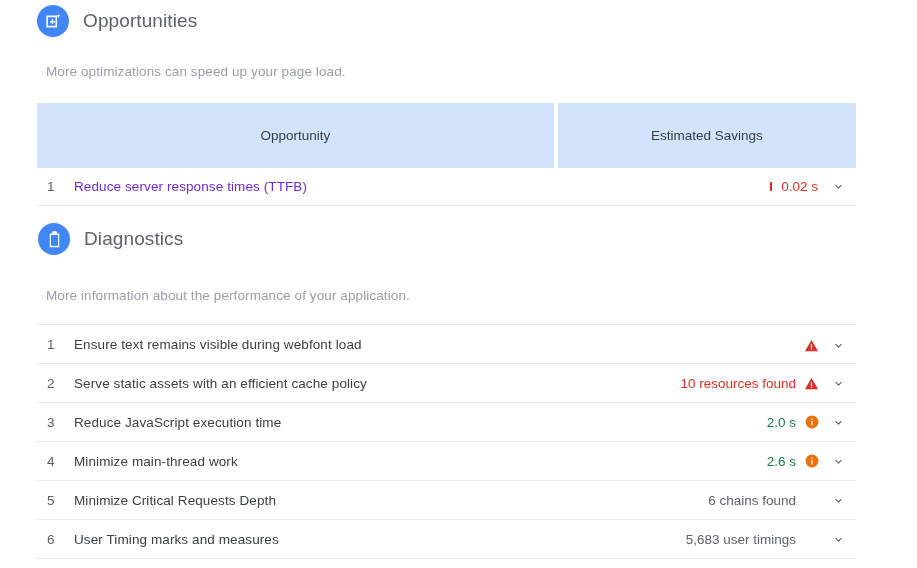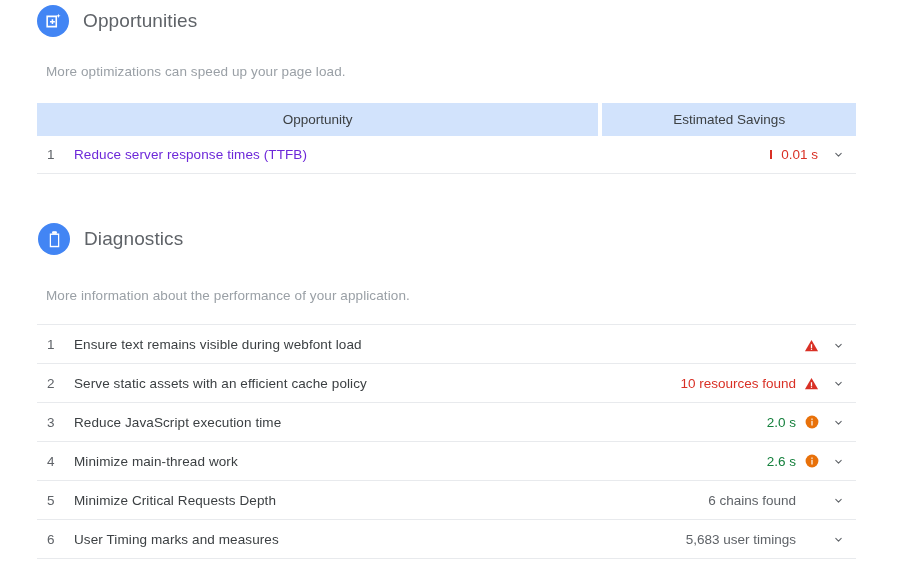--- a/index.html
+++ b/index.html
@@ -67,21 +67,21 @@
     width: 819px;
     border-collapse: separate;
     border-spacing: 0;
   }
   .opp-head-row th {
     background: #d2e3fc;
     height: 33px;
     font-size: 13.5px;
     font-weight: 400;
     color: #3c4043;
-    padding: 0;
+    padding: 16px;
   }
   .opp-head-row th.col-left {
     border-right: 4px solid #ffffff;
   }
   .opp-body-row td {
     height: 37px;
     border-bottom: 1px solid #e8eaed;
     padding: 0;
     font-size: 13.5px;
     vertical-align: middle;
@@ -221,21 +221,21 @@
           <th>Estimated Savings</th>
         </tr>
       </thead>
       <tbody>
         <tr class="opp-body-row">
           <td class="opp-num">1</td>
           <td class="opp-name">Reduce server response times (TTFB)</td>
           <td class="opp-savings">
             <span class="savings-wrap">
               <span class="sparkbar"></span>
-              <span class="savings-val">0.01 s</span>
+              <span class="savings-val">0.02 s</span>
               <span class="chev">
                 <svg width="13" height="13" viewBox="0 0 24 24">
                   <path d="M7 10l5 5 5-5" fill="none" stroke="#5f6368" stroke-width="2" stroke-linecap="round" stroke-linejoin="round"></path>
                 </svg>
               </span>
             </span>
           </td>
         </tr>
       </tbody>
     </table>

